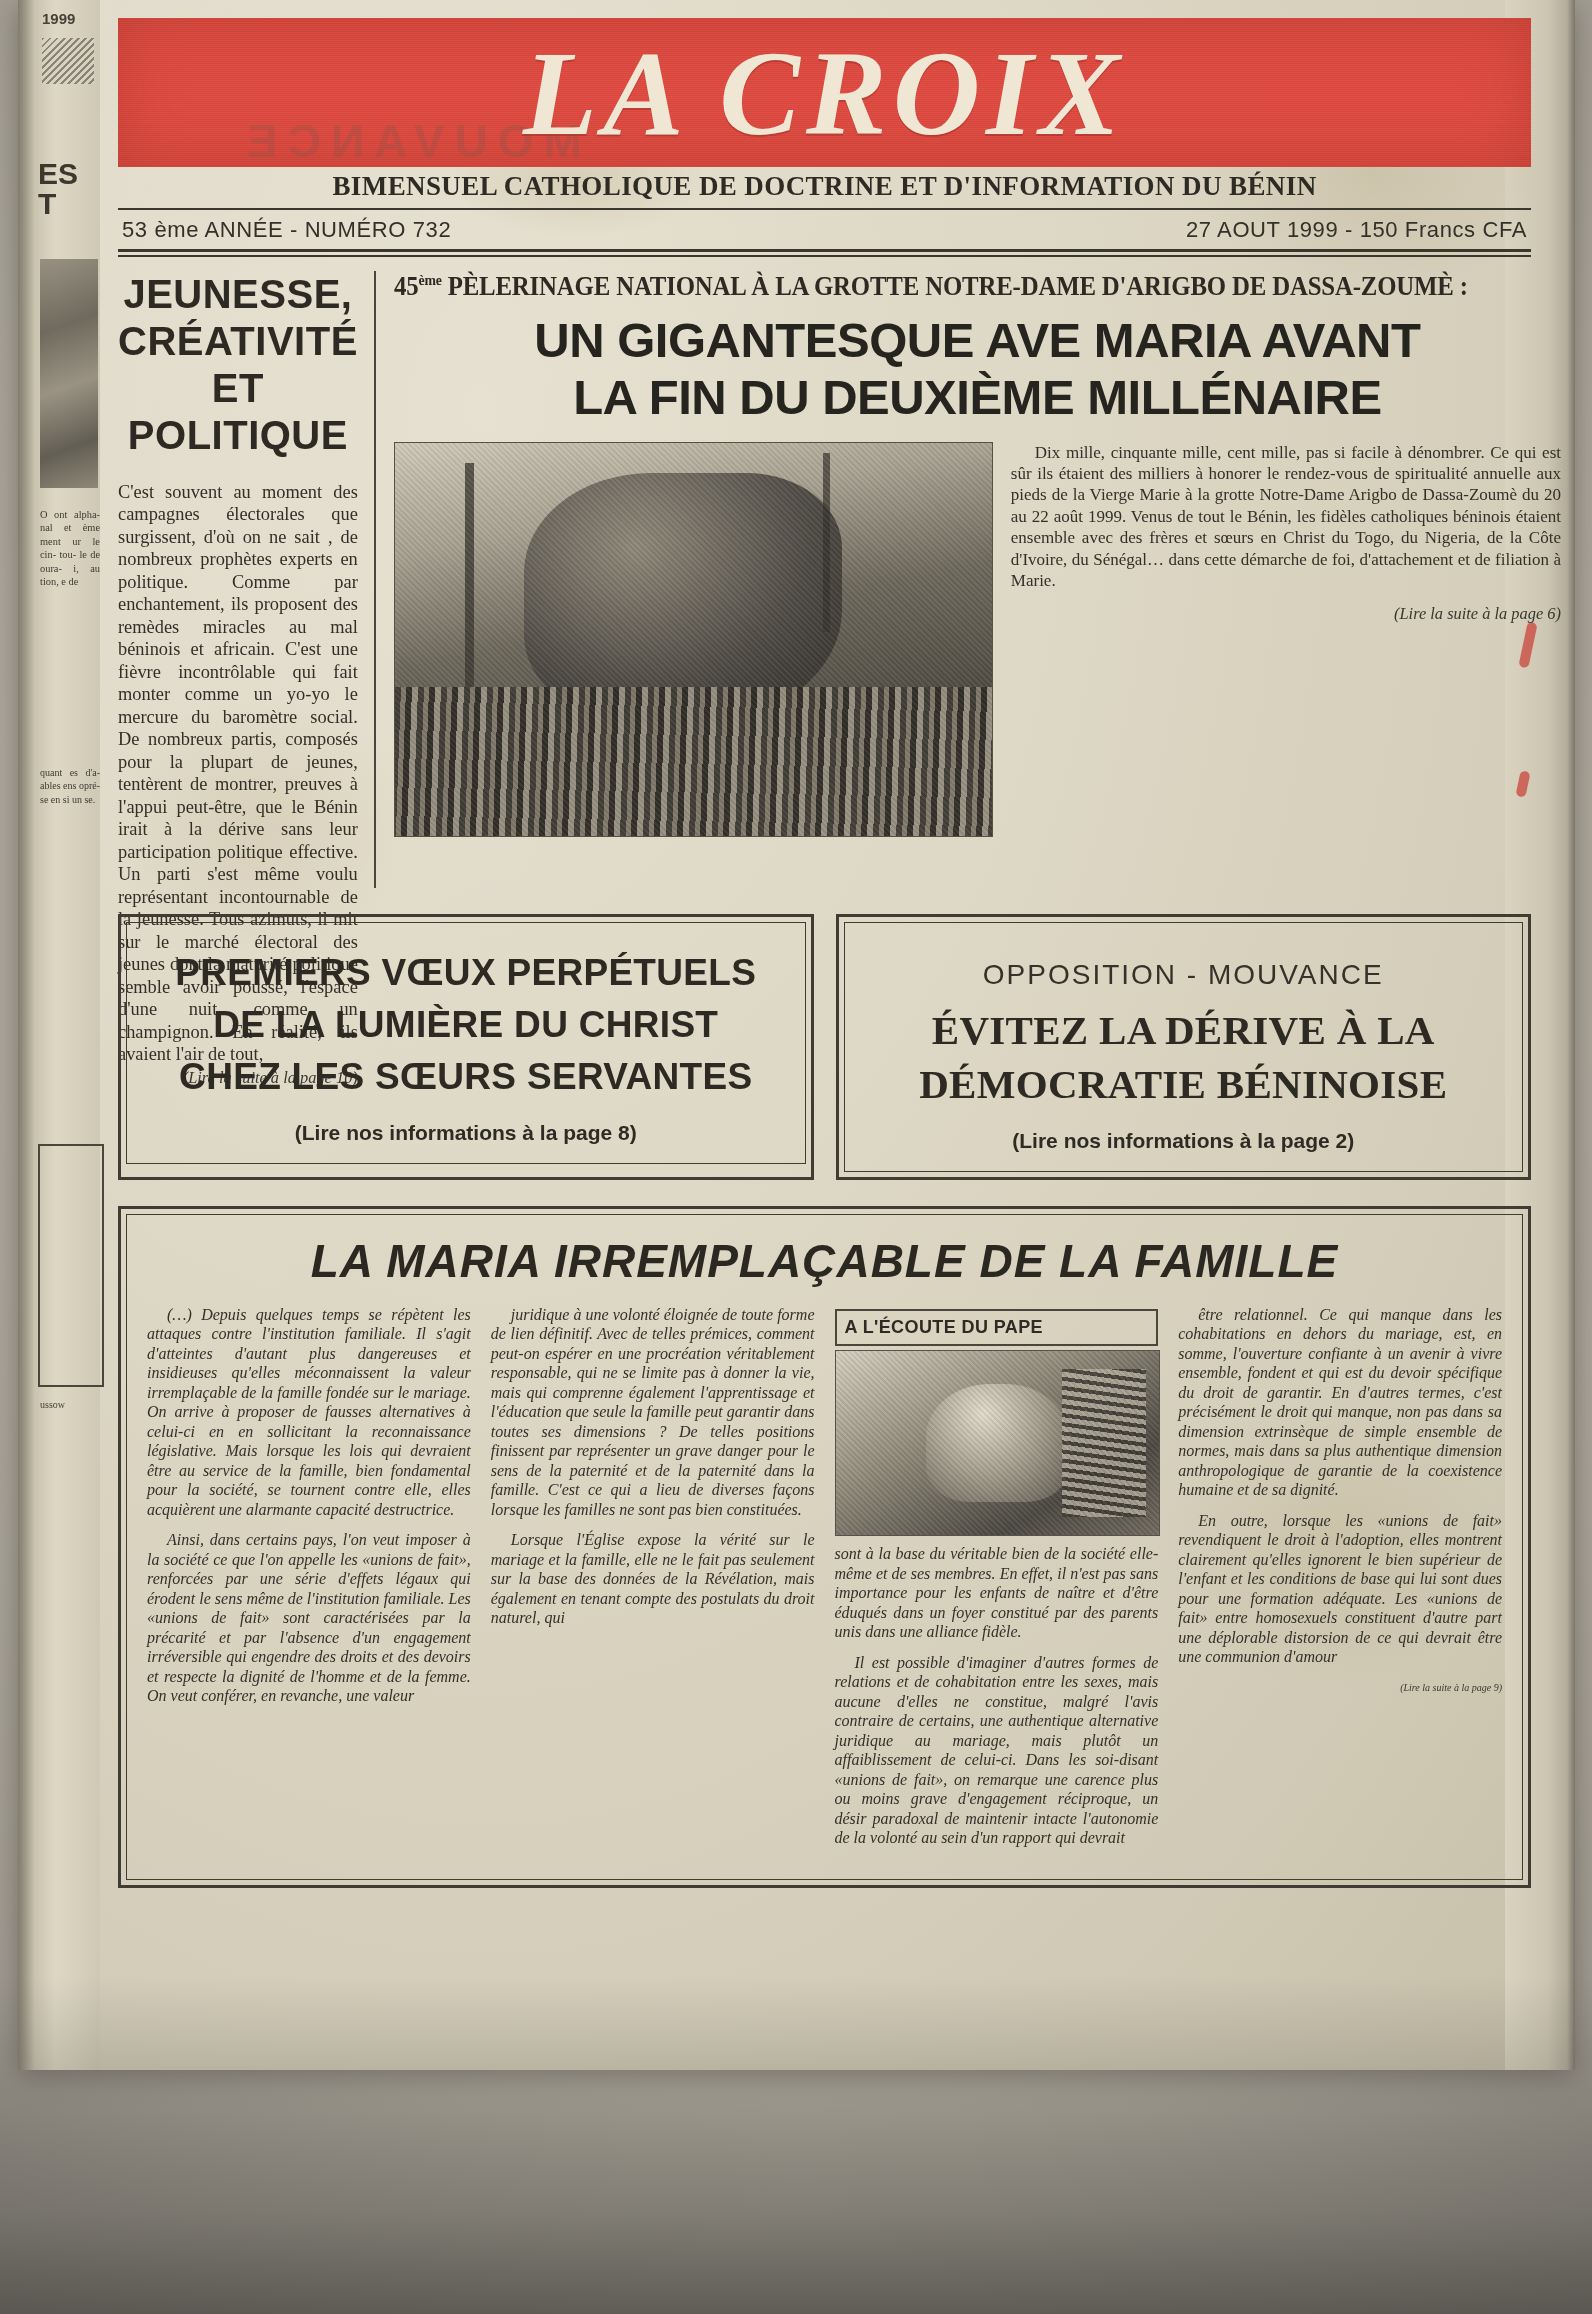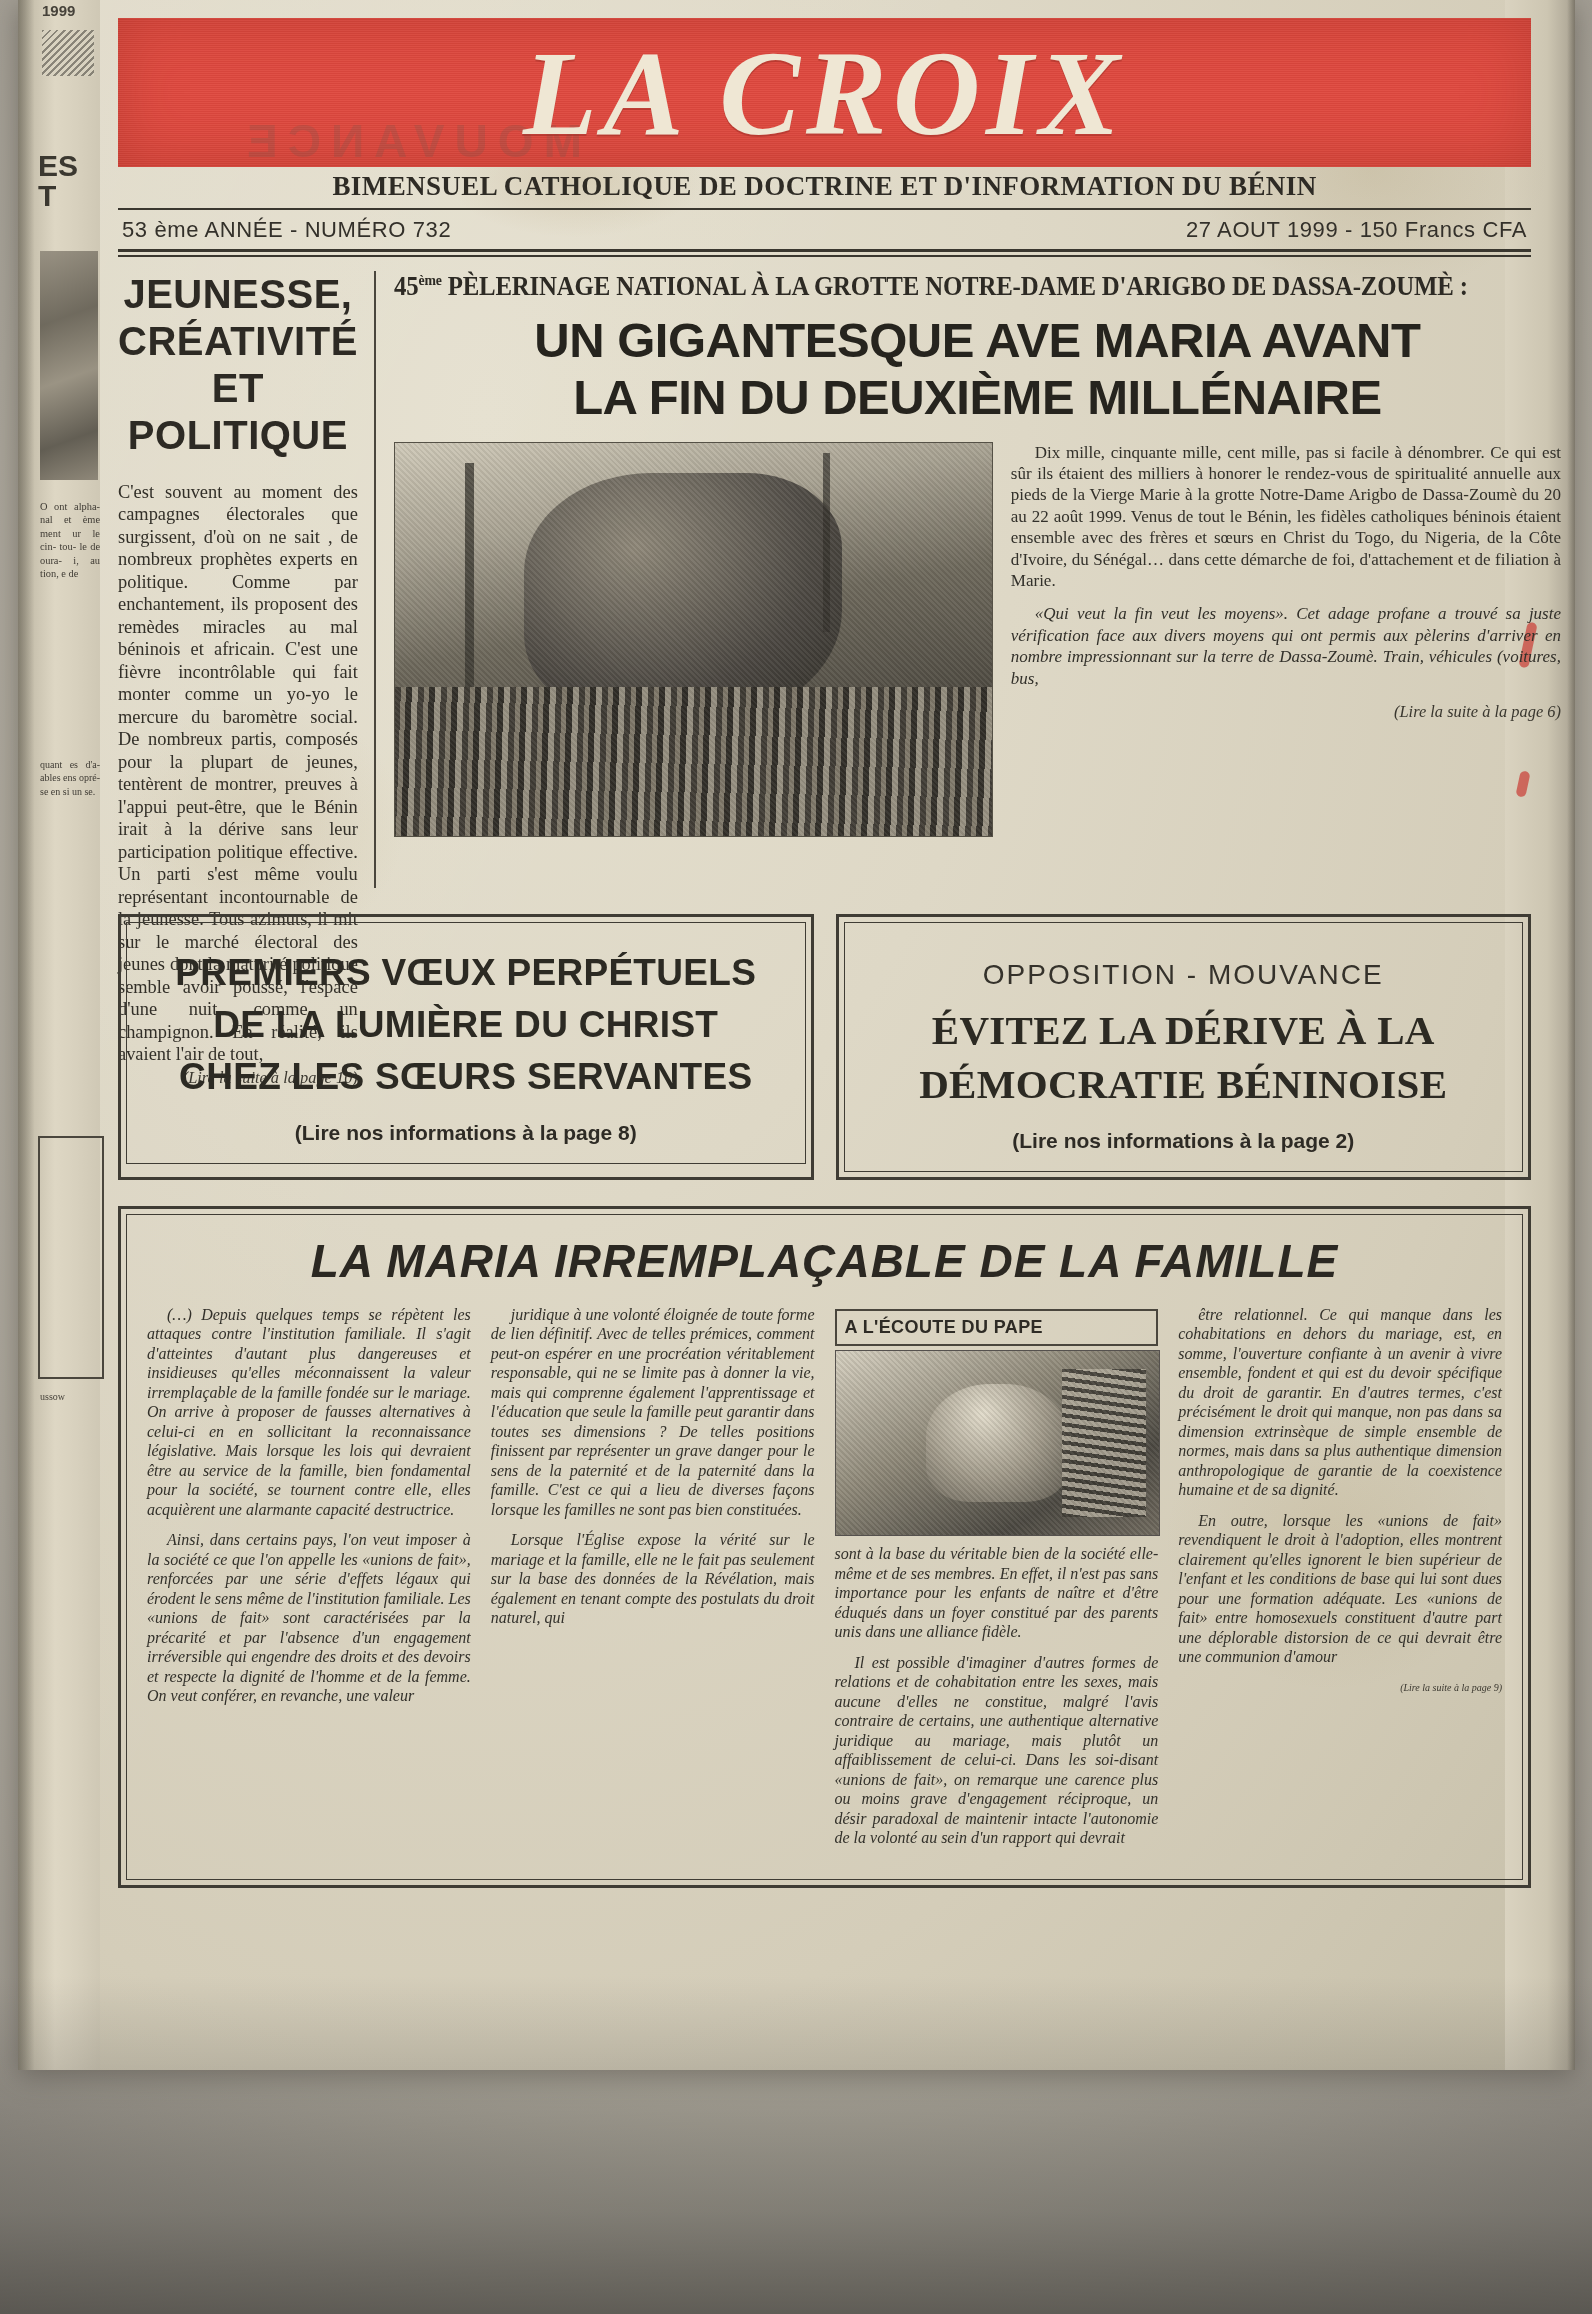--- a/index.html
+++ b/index.html
@@ -32,21 +32,21 @@
   
   #right-edge{position:absolute;right:0;top:0;width:70px;height:2070px;
     background:linear-gradient(to left,#a9a292 0%,#cdc6b2 40%,#dad3c0 100%);}
   #right-edge2{position:absolute;right:0;top:0;width:8px;height:2070px;
     background:linear-gradient(to left, rgba(80,76,66,.5), rgba(0,0,0,0));}
 
   
   .stain{position:absolute;border-radius:50%;pointer-events:none;}
 
   
-  #prev-page{position:absolute;left:18px;top:2px;width:68px;height:1413px;
+  #prev-page{position:absolute;left:18px;top:10px;width:68px;height:1413px;
     color:#46423a;font-family:"Liberation Serif",serif;}
   #prev-page .pp-year{font-family:"Liberation Sans",sans-serif;font-size:15px;font-weight:bold;margin-left:6px;}
   #pp-hatch{position:absolute;left:6px;top:28px;width:52px;height:46px;
     background:repeating-linear-gradient(135deg,#6e6a60 0 2px, #d8d2c0 2px 5px);opacity:.75;}
   #pp-big{position:absolute;left:2px;top:149px;font-family:"Liberation Sans",sans-serif;
     font-weight:bold;font-size:30px;line-height:30px;color:#3b3830;}
   #pp-photo{position:absolute;left:4px;top:249px;width:58px;height:229px;
     background:linear-gradient(160deg,#8d8678 0%,#5d584d 30%,#8f8879 55%,#4e4a41 80%,#837c6e 100%);opacity:.85;}
   #pp-col{position:absolute;left:4px;top:498px;width:60px;font-size:10.4px;line-height:13.4px;
     color:#3f3b34;text-align:justify;}
@@ -222,21 +222,20 @@
           <div id="photo">
             <div class="ph-sky"></div>
             <div class="ph-rock"></div>
             <div class="ph-pole"></div>
             <div class="ph-pole2"></div>
             <div class="ph-crowd"></div>
             <div class="ph-grain"></div>
           </div>
           <div id="right-col">
             <p>Dix mille, cinquante mille, cent mille, pas si facile à dénombrer. Ce qui est sûr ils étaient des milliers à honorer le rendez-vous de spiritualité annuelle aux pieds de la Vierge Marie à la grotte Notre-Dame Arigbo de Dassa-Zoumè du 20 au 22 août 1999. Venus de tout le Bénin, les fidèles catholiques béninois étaient ensemble avec des frères et sœurs en Christ du Togo, du Nigeria, de la Côte d'Ivoire, du Sénégal… dans cette démarche de foi, d'attachement et de filiation à Marie.</p>
-            <p class="quote">«Qui veut la fin veut les moyens». Cet adage profane a trouvé sa juste vérification face aux divers moyens qui ont permis aux pèlerins d'arriver en nombre impressionnant sur la terre de Dassa-Zoumè. Train, véhicules (voitures, bus,</p>
             <div id="right-ref">(Lire la suite à la page 6)</div>
           </div>
         </div>
       </div>
     </div>
 
     <div id="promo-row">
 
       <div class="promo">
         <div class="promo-in">

